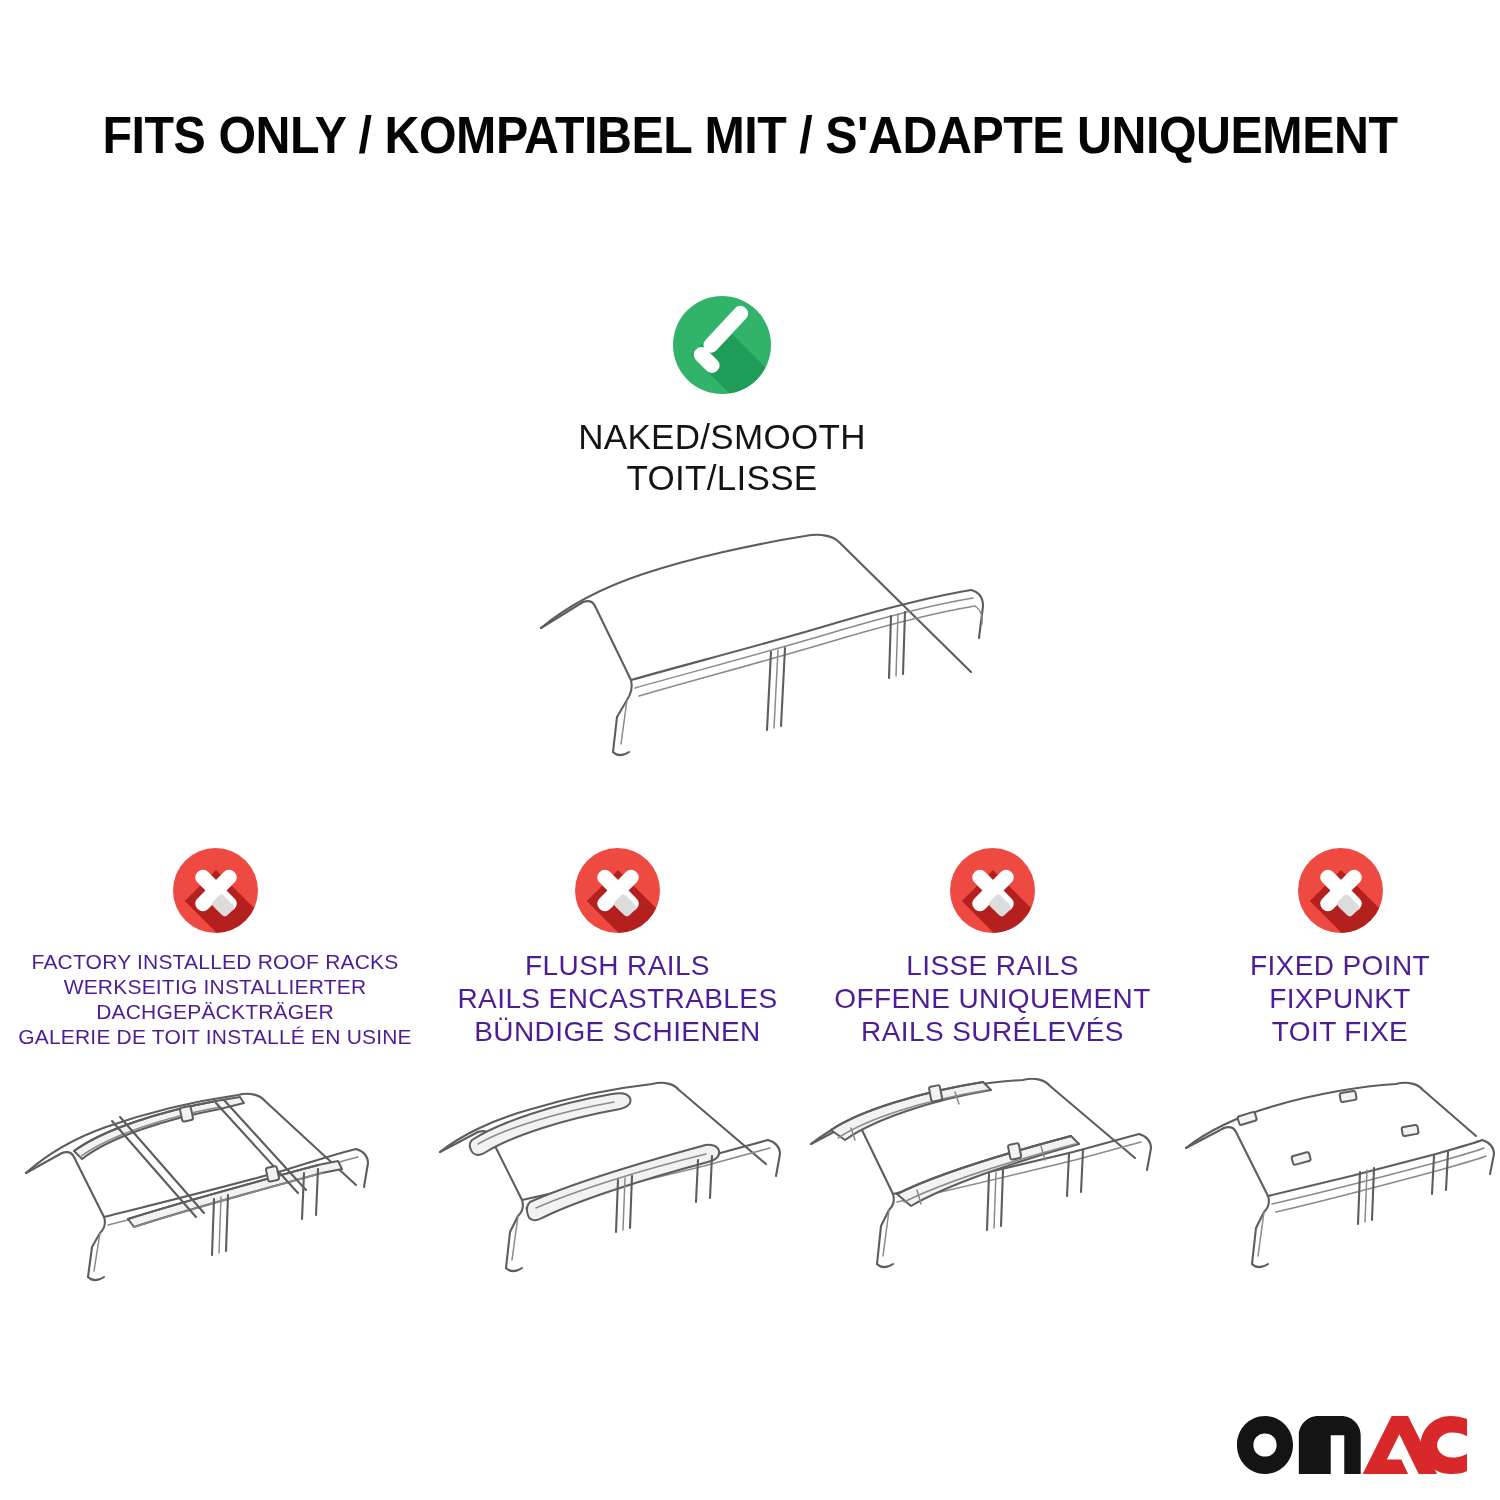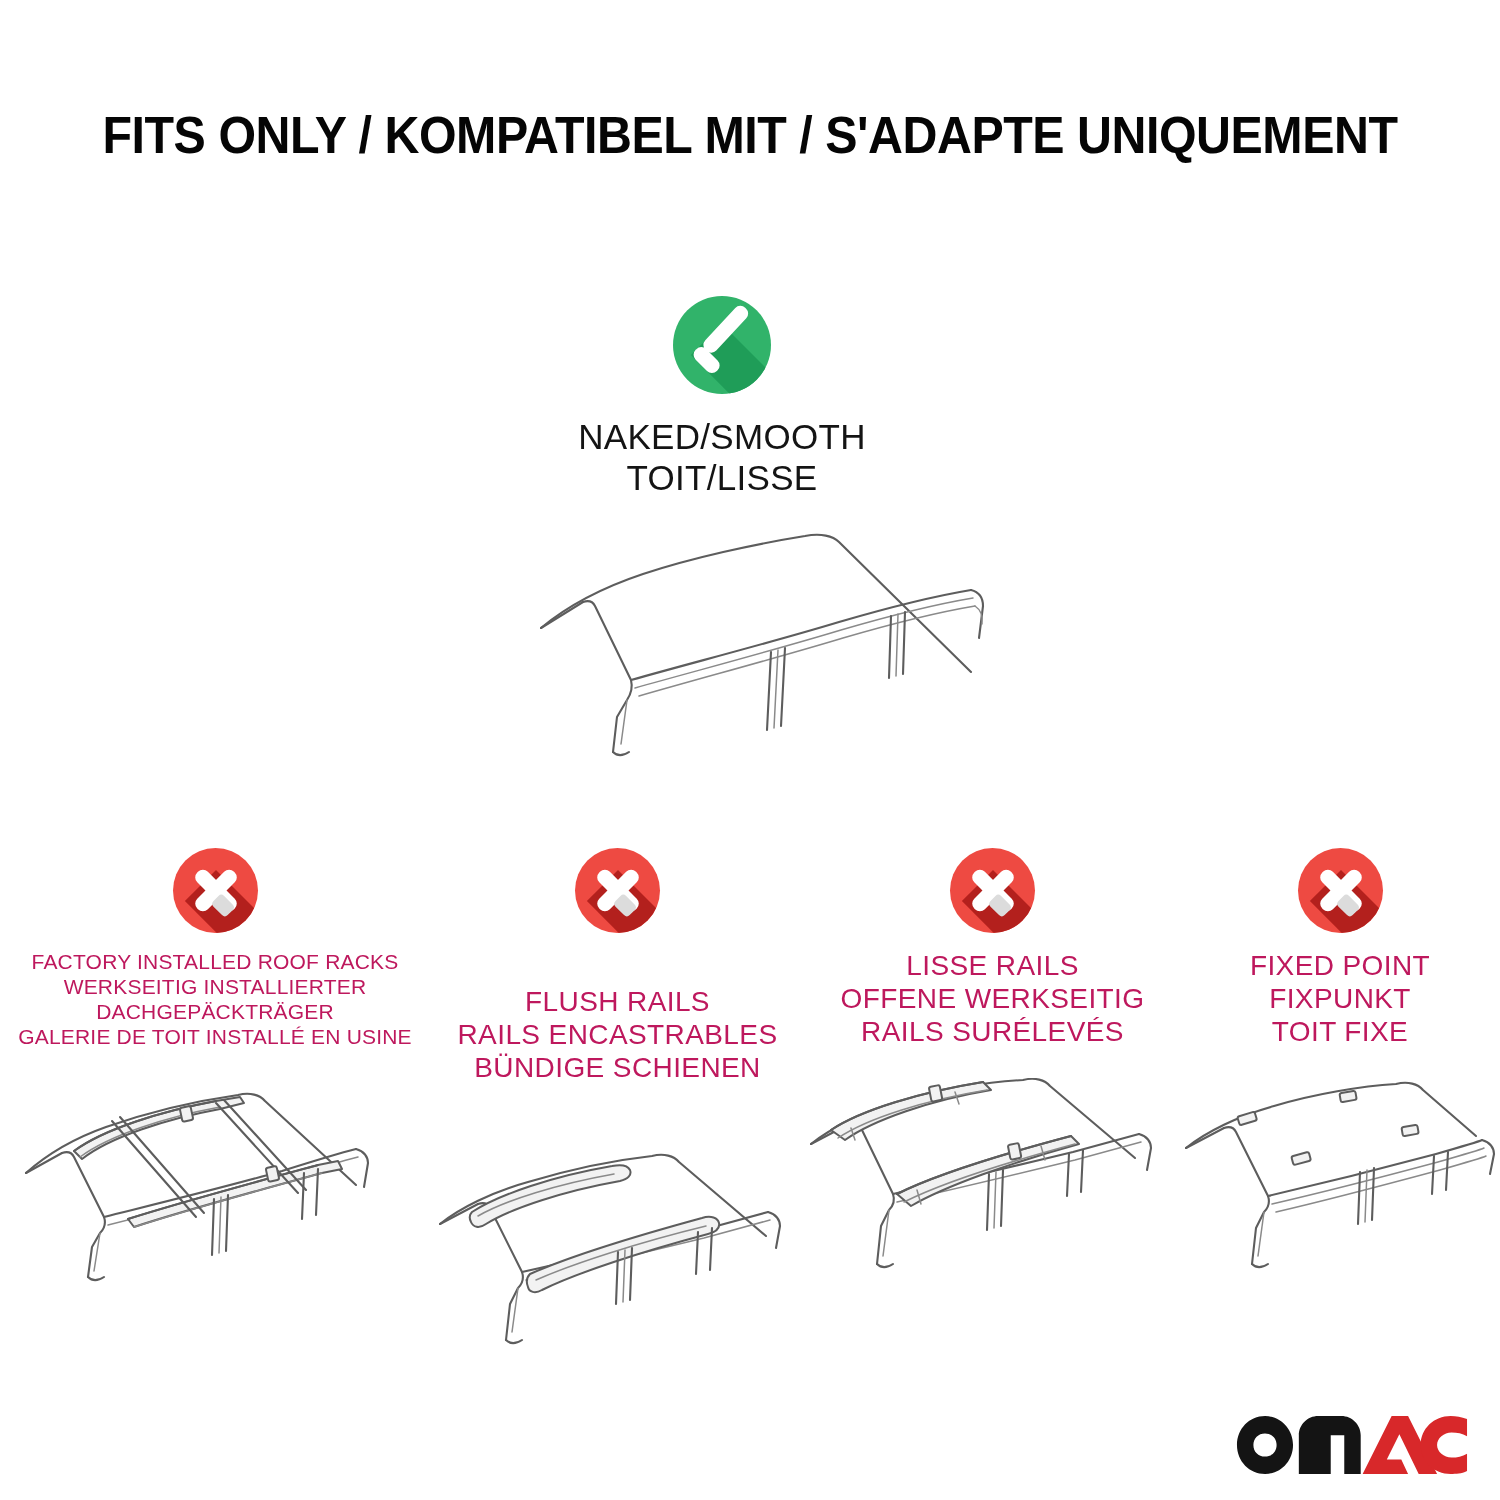--- a/index.html
+++ b/index.html
@@ -117,21 +117,21 @@
     display: flex;
     align-items: flex-start;
   }
   .excl-col {
     position: relative;
     display: flex;
     flex-direction: column;
     align-items: center;
   }
   .excl-col.c0 { width: 430px; }
-  .excl-col.c1 { width: 375px; gap: 36px; }
+  .excl-col.c1 { width: 375px; }
   .excl-col.c2 { width: 375px; }
   .excl-col.c3 { width: 320px; }
 
   .badge-red {
     width: 85px;
     height: 85px;
     background: #ee4a42;
   }
   .badge-red .shadow {
     position: absolute;
@@ -163,21 +163,21 @@
     background: #dcdcdc;
     border-radius: 4px;
     transform: rotate(45deg);
     transform-origin: 0 50%;
   }
 
   .excl-label {
     margin-top: 16px;
     text-align: center;
     font-weight: 400;
-    color: #be185d;
+    color: #4c1d95;
     letter-spacing: 0.4px;
   }
   .excl-col.c0 .excl-label {
     font-size: 21px;
     line-height: 25px;
     letter-spacing: 0.2px;
     width: 420px;
   }
   .excl-col.c1 .excl-label,
   .excl-col.c2 .excl-label {
@@ -376,21 +376,21 @@
 
   <div class="excl-col c2">
     <div class="badge badge-red">
       <div class="shadow"></div>
       <div class="bar bar-a"></div>
       <div class="bar bar-b"></div>
       <div class="bar-grey"></div>
     </div>
     <div class="excl-label">
       <div>LISSE RAILS</div>
-      <div>OFFENE WERKSEITIG</div>
+      <div>OFFENE UNIQUEMENT</div>
       <div>RAILS SURÉLEVÉS</div>
     </div>
     <div class="excl-art">
       <svg viewBox="0 0 375 215" width="375" height="215" aria-hidden="true">
         <path class="art-stroke" d="M6 66 C26 50 58 34 94 24 C134 12 182 4 218 2 C230 -1 240 2 245 8 L330 80"></path>
         <path class="art-stroke" d="M6 66 L44 46"></path>
         <path class="art-stroke" d="M44 46 C50 44 54 46 56 50 L88 116"></path>
         <path class="art-stroke" d="M88 116 C90 122 88 128 84 132 L76 148 L72 186"></path>
         <path class="art-stroke-thin" d="M84 132 L78 178"></path>
         <path class="art-stroke" d="M88 116 C142 104 210 88 268 74 C304 64 326 58 334 56"></path>

